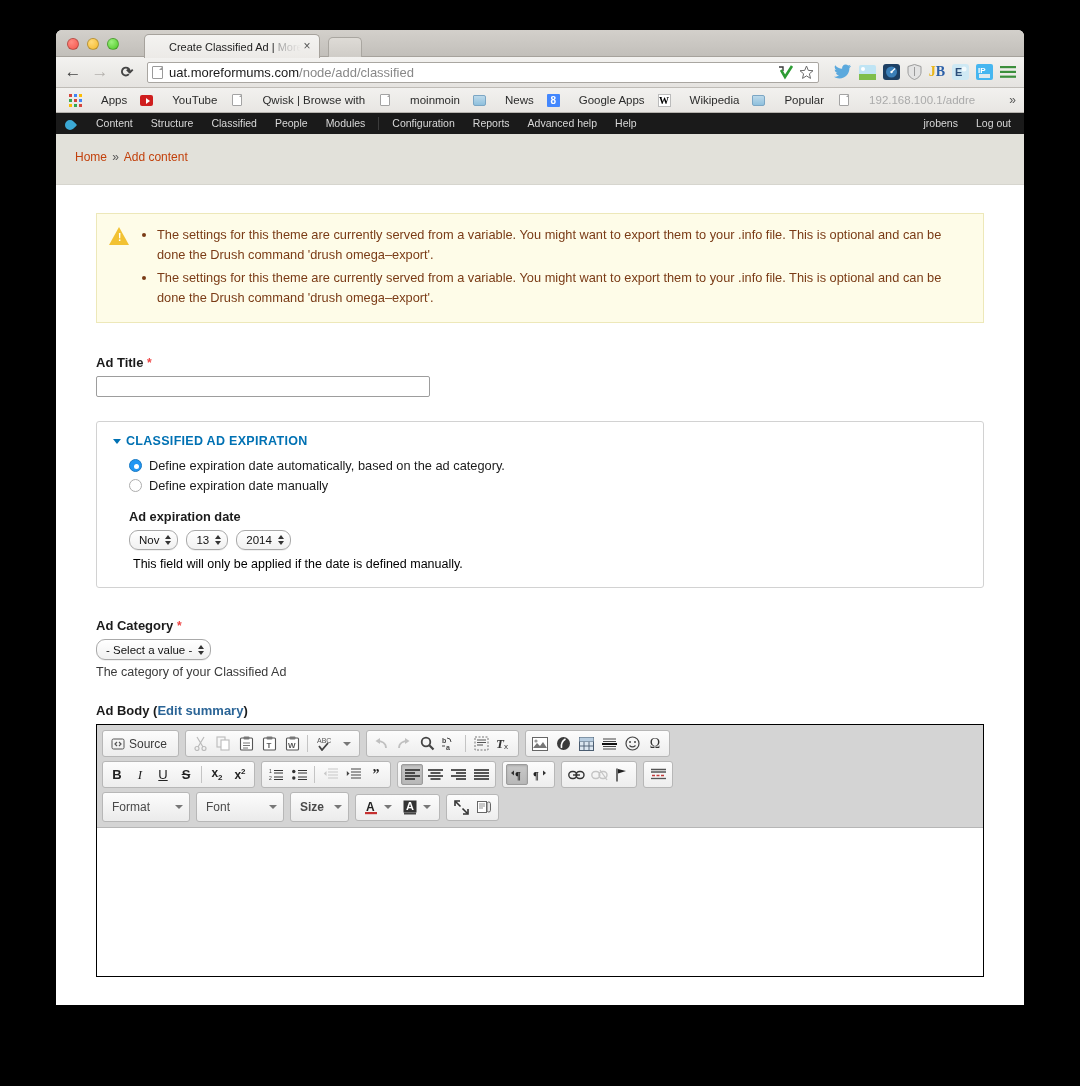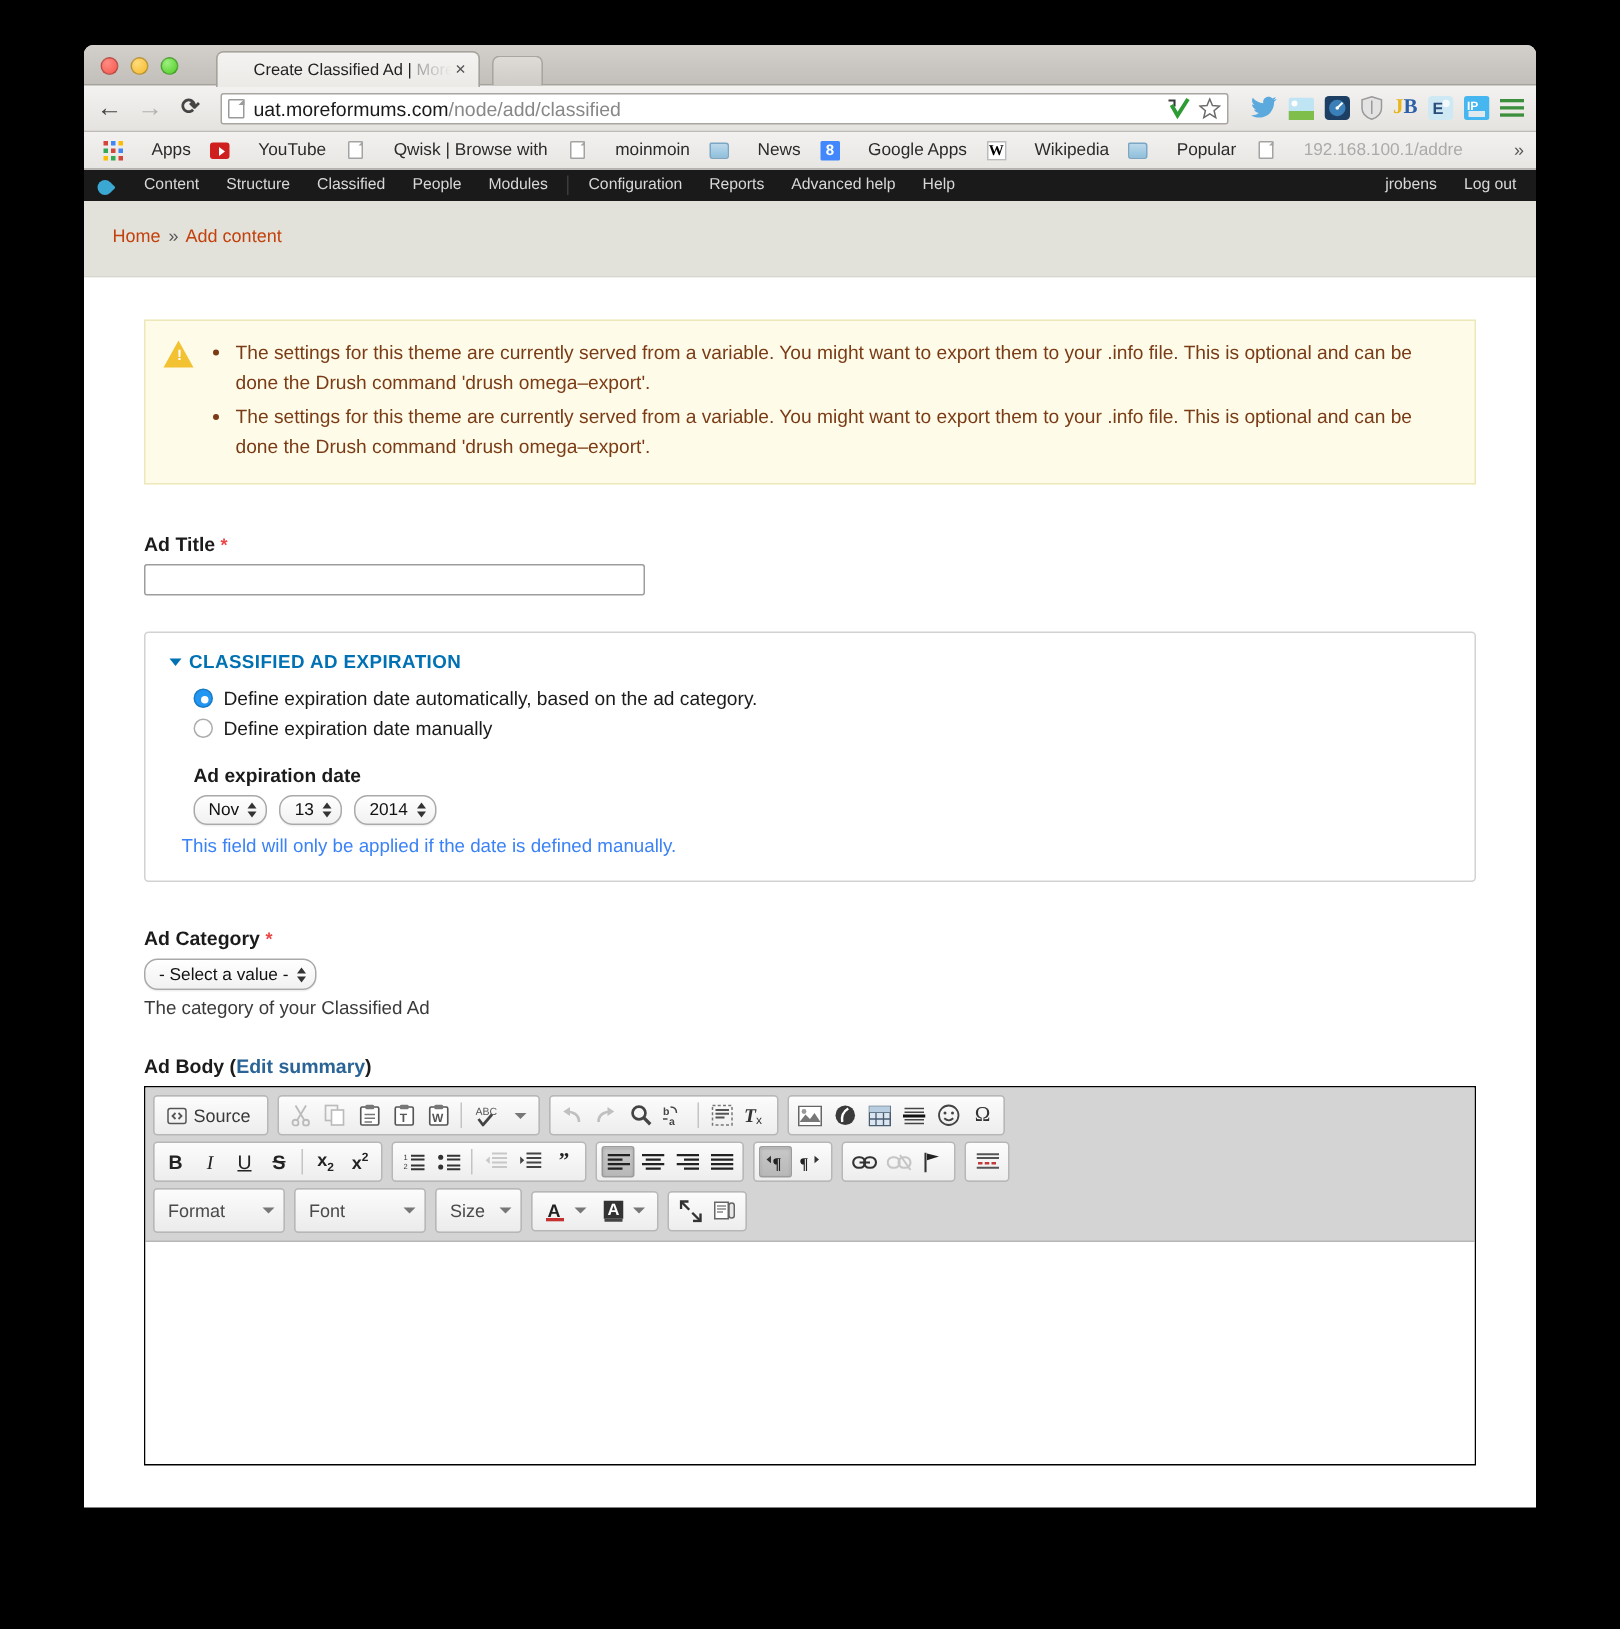--- a/index.html
+++ b/index.html
@@ -242,21 +242,21 @@
     background: linear-gradient(#ffffff, #f1f1f1);
     display: flex; align-items: center; gap: 6px;
     padding: 0 6px 0 9px;
     font-size: 11.5px; color: #111; cursor: pointer;
     box-shadow: 0 1px 0 rgba(0,0,0,.06);
   }
   .updown { display: flex; flex-direction: column; gap: 2px; line-height: 0; }
   .updown i { width:0;height:0;border-left:3px solid transparent;border-right:3px solid transparent; display:block; }
   .updown i.u { border-bottom: 4px solid #333; }
   .updown i.d { border-top: 4px solid #333; }
-  .fs-desc { font-size: 12.5px; color: #3b82f6; margin: 7px 0 0 8px; }
+  .fs-desc { font-size: 12.5px; color: #000000; margin: 7px 0 0 20px; }
 
   .link-blue { color: #2a6496; text-decoration: none; cursor: pointer; }
 
   
   .cke {
     border: 1px solid #000000;
     background: #fff;
     margin-top: 6px;
   }
   .cke-top {
@@ -284,21 +284,21 @@
   .cke-btn.off { color: #bbb; }
   .cke-sep { width: 1px; height: 17px; background: #c4c4c4; margin: 0 3px; }
   .cke-combo {
     height: 30px; min-width: 78px;
     border: 1px solid #b7b7b7; border-radius: 3px;
     background: linear-gradient(#fcfcfc, #ebebeb);
     display: flex; align-items: center; justify-content: space-between;
     padding: 0 6px 0 9px;
     font-size: 12px; color: #4a4a4a; cursor: pointer;
   }
-  .cke-combo.sm { min-width: 54px; }
+  .cke-combo.sm { min-width: 54px; font-weight: bold; }
   .arrow-dn { width:0;height:0;border-left:4px solid transparent;border-right:4px solid transparent;border-top:4px solid #777; margin-left: 10px; }
   .cke-body { height: 148px; background: #fff; }
 
   svg { display: block; }
 </style>
 </head>
 <body>
 
 <div id="browser-window">
 

